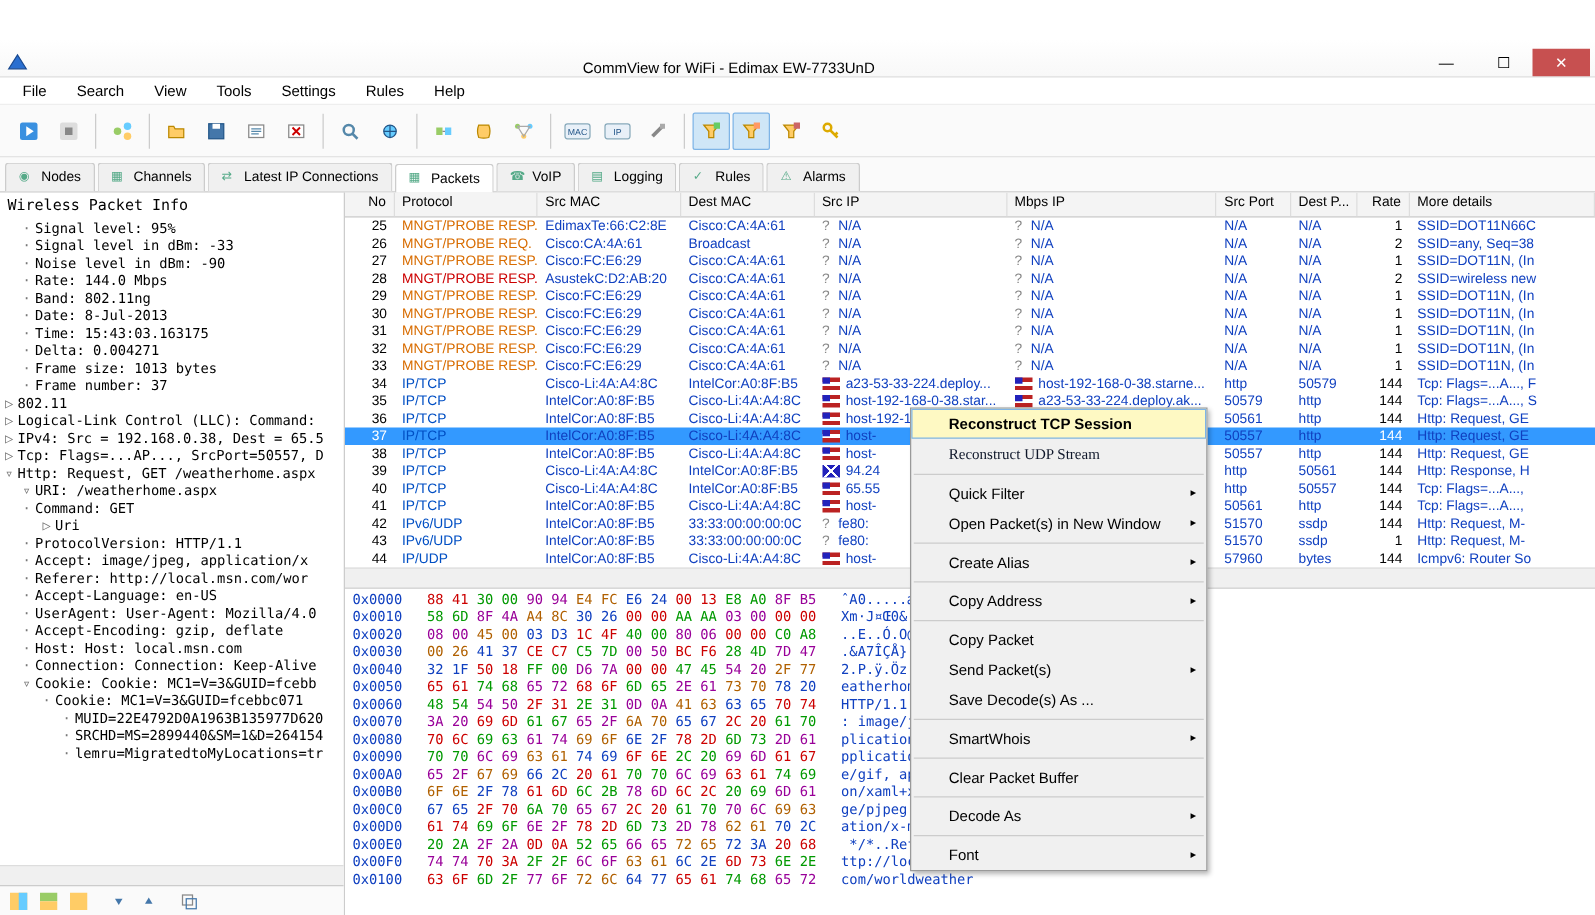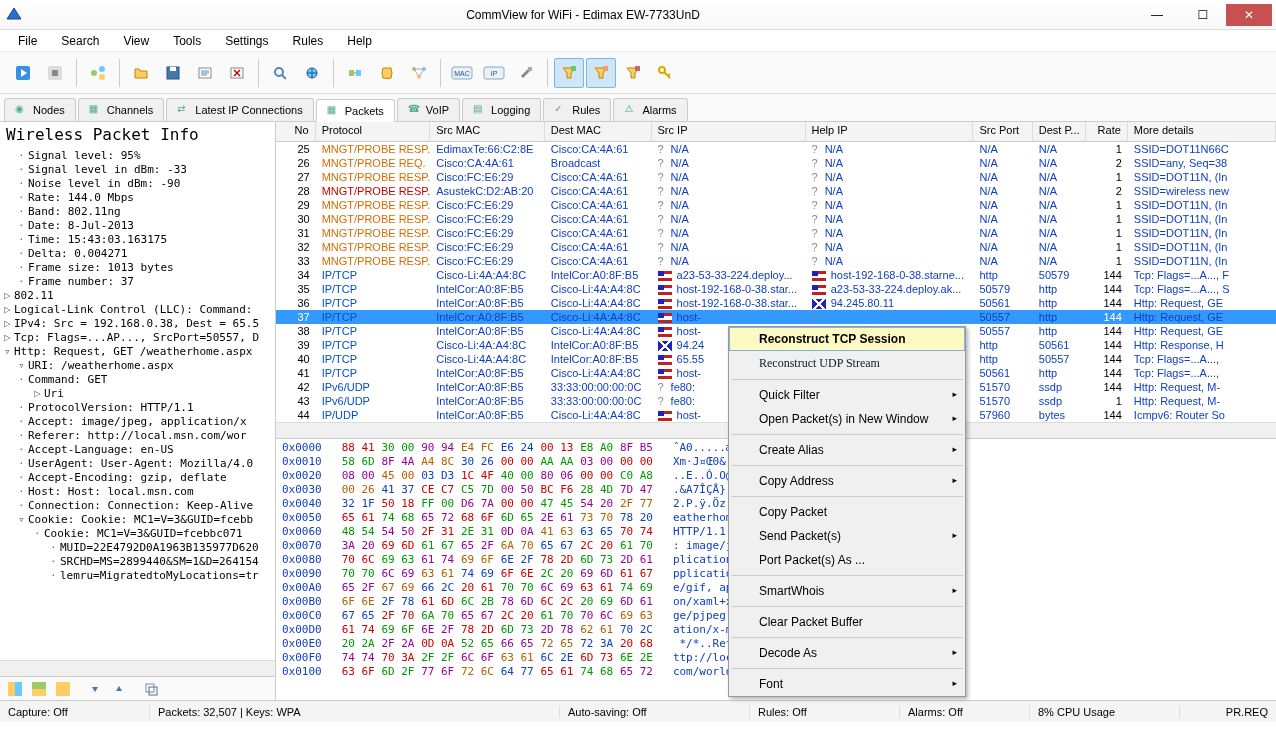--- a/index.html
+++ b/index.html
@@ -1,35 +1,35 @@
 <!DOCTYPE html>
 <html><head>
 <meta charset="utf-8">
 <style>
 * { box-sizing: border-box; margin: 0; padding: 0; }
 body { font-family: "Segoe UI", Tahoma, sans-serif; font-size: 12px; background: #fff; color: #000; overflow: hidden; width: 1276px; height: 732px; }
-.titlebar { height: 30px; background: linear-gradient(#fff, #f8f8f8); border-bottom: 1px solid #ddd; display: flex; align-items: center; padding: 0 4px; }
+.titlebar { height: 30px; background: linear-gradient(#fff, #f8f8f8); border-bottom: 1px solid #ddd; display: flex; align-items: flex-end; padding: 0 4px; margin-top: 32px; }
 .titlebar .icon { width: 20px; height: 20px; margin-right: 8px; }
 .titlebar .title { flex: 1; text-align: center; font-size: 12px; }
 .titlebar .winbtns { display: flex; gap: 0; }
 .titlebar .winbtn { width: 46px; height: 22px; display: flex; align-items: center; justify-content: center; font-size: 12px; }
 .titlebar .close { background: #c75050; color: #fff; }
 .menubar { height: 22px; display: flex; align-items: center; padding: 0 8px; gap: 4px; border-bottom: 1px solid #eee; }
 .menubar .menu { padding: 2px 10px; cursor: default; }
 .toolbar { height: 42px; display: flex; align-items: center; padding: 2px 8px; gap: 2px; border-bottom: 1px solid #ddd; background: #fafafa; }
 .toolbar .tbtn { width: 30px; height: 30px; display: flex; align-items: center; justify-content: center; border: 1px solid transparent; border-radius: 2px; }
 .toolbar .tsep { width: 1px; height: 28px; background: #ccc; margin: 0 4px; }
 .toolbar .tbtn.pressed { background: #cfe6f7; border-color: #7eb4e6; }
 .tabs { height: 28px; display: flex; align-items: flex-end; padding: 0 4px; border-bottom: 1px solid #ccc; background: #fafafa; }
 .tabs .tab { padding: 4px 10px; border: 1px solid #ccc; border-bottom: none; background: #f0f0f0; margin-right: 2px; border-radius: 3px 3px 0 0; display: flex; align-items: center; gap: 4px; font-size: 11px; cursor: default; }
 .tabs .tab.active { background: #fff; position: relative; top: 1px; }
 .tabs .tab .ticon { width: 14px; height: 14px; }
 .content { display: flex; height: 578px; }
 .left-pane { width: 276px; border-right: 1px solid #ccc; overflow: hidden; display: flex; flex-direction: column; }
-.left-header { font-size: 16px; padding: 3px 6px; font-family: Consolas, monospace; }
+.left-header { font-size: 12px; padding: 3px 6px; font-family: Consolas, monospace; }
 .tree { font-family: Consolas, monospace; font-size: 11px; overflow: auto; flex: 1; padding: 2px; line-height: 14px; }
 .tree .node { white-space: nowrap; padding: 0 2px; }
 .tree .indent1 { padding-left: 16px; }
 .tree .indent2 { padding-left: 32px; }
 .tree .indent3 { padding-left: 48px; }
 .tree .expander { color: #777; display: inline-block; width: 10px; }
 .right-pane { flex: 1; display: flex; flex-direction: column; overflow: hidden; }
 .grid-header { display: flex; background: #f4f4f4; border-bottom: 1px solid #ccc; height: 20px; font-size: 11px; }
 .grid-header .col { padding: 2px 6px; border-right: 1px solid #ddd; overflow: hidden; white-space: nowrap; }
 .grid-body { overflow: auto; font-size: 11px; flex: 0 0 auto; max-height: 300px; }
@@ -336,21 +336,21 @@
     </div>
   </div>
 
   <div class="right-pane">
     <div class="grid-header" id="ghead">
         <div class="col c-no">No</div>
         <div class="col c-proto">Protocol</div>
         <div class="col c-srcmac">Src MAC</div>
         <div class="col c-dstmac">Dest MAC</div>
         <div class="col c-srcip">Src IP</div>
-        <div class="col c-dstip">Help IP</div>
+        <div class="col c-dstip">Mbps IP</div>
         <div class="col c-srcport">Src Port</div>
         <div class="col c-dstport">Dest P...</div>
         <div class="col c-rate">Rate</div>
         <div class="col c-more">More details</div>
       </div>
     <div class="grid-body" id="gbody">
         <div class="grid-row">
           <div class="cell c-no">25</div>
           <div class="cell c-proto proto-orange">MNGT/PROBE RESP.</div>
           <div class="cell c-srcmac link">EdimaxTe:66:C2:8E</div>
@@ -612,21 +612,21 @@
     <div class="sep"></div>
     <div class="item">Quick Filter<span class="arrow">▸</span></div>
     <div class="item">Open Packet(s) in New Window<span class="arrow">▸</span></div>
     <div class="sep"></div>
     <div class="item">Create Alias<span class="arrow">▸</span></div>
     <div class="sep"></div>
     <div class="item">Copy Address<span class="arrow">▸</span></div>
     <div class="sep"></div>
     <div class="item">Copy Packet</div>
     <div class="item">Send Packet(s)<span class="arrow">▸</span></div>
-    <div class="item">Port Packet(s) As ...</div>
+    <div class="item">Save Decode(s) As ...</div>
     <div class="sep"></div>
     <div class="item">SmartWhois<span class="arrow">▸</span></div>
     <div class="sep"></div>
     <div class="item">Clear Packet Buffer</div>
     <div class="sep"></div>
     <div class="item">Decode As<span class="arrow">▸</span></div>
     <div class="sep"></div>
     <div class="item">Font<span class="arrow">▸</span></div>
   </div>
 

